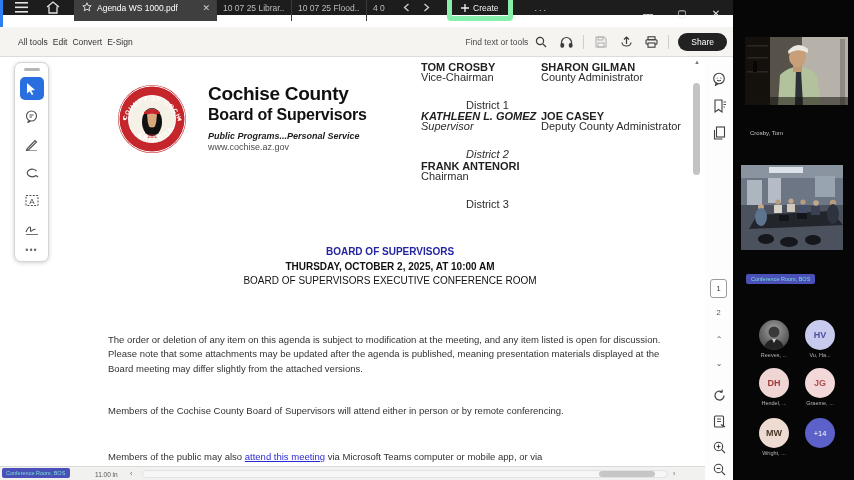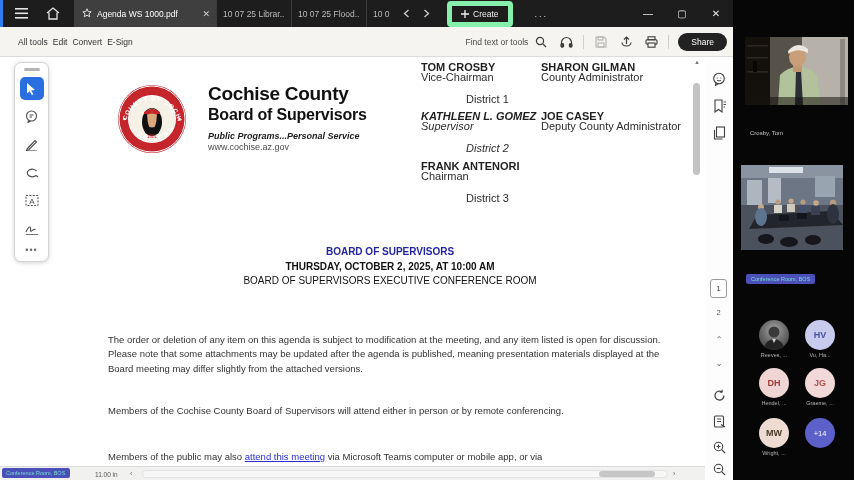--- a/index.html
+++ b/index.html
@@ -3,21 +3,21 @@
 <meta charset="utf-8">
 <style>
   * { margin:0; padding:0; box-sizing:border-box; }
   html,body { background:#000; }
   body { font-family:"Liberation Sans", sans-serif; }
   .app { position:relative; width:854px; height:480px; overflow:hidden; background:#000; }
 
   
   .acrobat { position:absolute; left:0; top:0; width:733px; height:480px; background:#fff; }
 
-  .titlebar { position:absolute; left:0; top:0; width:733px; height:27px; background:#1d1d1d; display:flex; align-items:center; color:#e4e4e4; }
+  .titlebar { position:absolute; left:0; top:0; width:733px; height:15px; background:#1d1d1d; display:flex; align-items:center; color:#e4e4e4; }
   .tb-edge { position:absolute; left:0; top:0; width:3px; height:27px; background:#2d7ff0; }
   .tb-icon { width:26px; height:27px; display:flex; align-items:center; justify-content:center; cursor:pointer; flex:0 0 auto; }
   .tb-icon svg { display:block; }
   .tab { height:27px; display:flex; align-items:center; font-size:8.5px; color:#bdbdbd; padding:0 6px; border-left:1px solid #3a3a3a; white-space:nowrap; overflow:hidden; cursor:pointer; flex:0 0 auto; }
   .tab.active { background:#3f3f3f; color:#fff; border-left:none; width:142px; padding:0 6px 0 8px; }
   .tab.active .tab-label { flex:1; overflow:hidden; text-overflow:ellipsis; }
   .tab.small { width:75px; }
   .tab.clipped { width:27px; }
   .tab .x { margin-left:6px; color:#cfcfcf; font-size:9px; }
   .tab-star { margin-right:5px; }
@@ -48,21 +48,21 @@
 
   
   .pdf-abs { position:absolute; }
   .org-name { font-size:19px; font-weight:bold; color:#101010; letter-spacing:-.3px; }
   .org-sub { font-size:16px; font-weight:bold; color:#101010; margin-top:1px; letter-spacing:-.2px; }
   .org-tag { font-size:9px; font-weight:bold; font-style:italic; color:#1c1c1c; margin-top:7px; }
   .org-url { font-size:9px; color:#4c4c4c; margin-top:1px; }
 
   .official { position:absolute; width:118px; font-size:11px; line-height:9.5px; color:#2d2d2d; }
   .official .nm { font-weight:bold; color:#1f1f1f; }
-  .official .dist { margin-top:13px;padding-left:45px; }
+  .official .dist { margin-top:19px;padding-left:45px; }
 
   .agenda-head { position:absolute; left:90px; top:188px; width:600px; text-align:center; font-size:10px; line-height:14.5px; color:#111; }
   .agenda-head .b { font-weight:bold; }
   .agenda-head .navy { color:#2424a0; font-weight:bold; }
 
   .body-par { position:absolute; left:108px; width:555px; font-size:9.5px; line-height:14.3px; color:#323232; }
   .pdf-link { color:#2b2bd4; text-decoration:underline; cursor:pointer; }
 
   
   .vscroll { position:absolute; left:692px; top:0; width:10px; height:409px; }
@@ -129,21 +129,21 @@
         <span class="tab-label">Agenda WS 1000.pdf</span>
         <span class="x">✕</span>
       </div>
       <div class="tab small">
           <span>10 07 25 Librar..</span>
         </div>
       <div class="tab small">
           <span>10 07 25 Flood..</span>
         </div>
       <div class="tab clipped">
-          <span>10 0</span>
+          <span>4 0</span>
         </div>
 
       <div class="tb-nav">
         <div class="tb-icon" style="width:18px;">
           <svg width="7" height="9" viewBox="0 0 7 9" fill="none" stroke="#cfcfcf" stroke-width="1.3">
               <path d="M5.5 1 L1.5 4.5 L5.5 8"></path>
             </svg>
         </div>
         <div class="tb-icon" style="width:18px;">
           <svg width="7" height="9" viewBox="0 0 7 9" fill="none" stroke="#cfcfcf" stroke-width="1.3">

